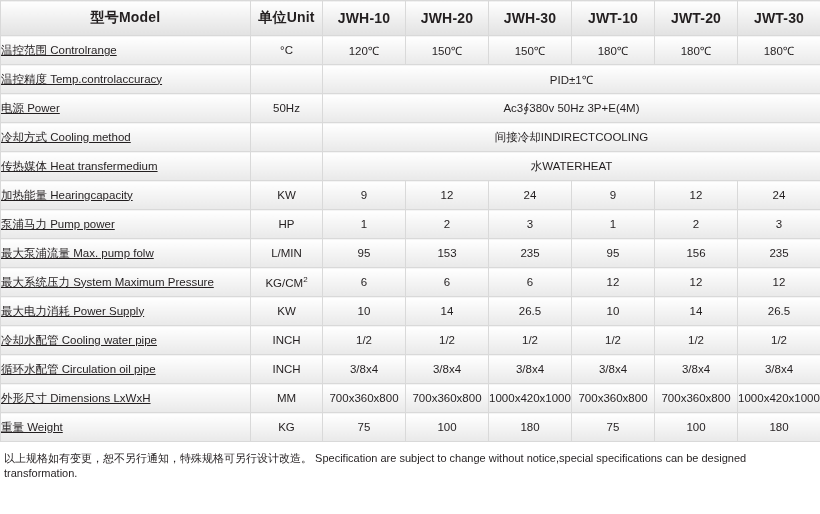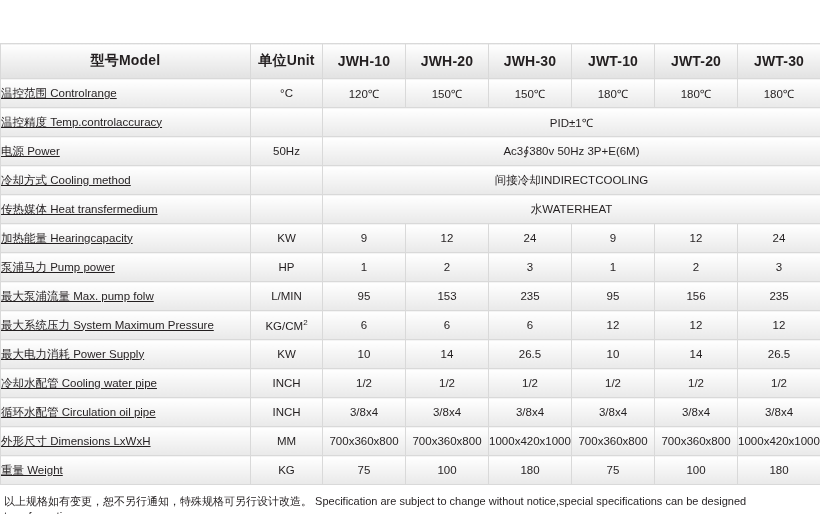--- a/index.html
+++ b/index.html
@@ -16,21 +16,20 @@
   }
   #spec-wrap {
     width: 820px;
     box-sizing: border-box;
     padding: 0;
   }
   table.spec {
     border-collapse: collapse;
     width: 820px;
     table-layout: fixed;
-    margin-top: 43px;
   }
   table.spec td, table.spec th {
     border: 1px solid #d9d9d9;
     padding: 0;
     font-weight: normal;
     font-size: 11.5px;
     color: #231f20;
     background: linear-gradient(to bottom, #ffffff 0%, #f3f3f3 55%, #e9e9e9 100%);
     height: 28px;
     vertical-align: middle;
@@ -116,21 +115,21 @@
           <td class="center">180℃</td>
         </tr>
         <tr>
           <td class="label">温控精度 Temp.controlaccuracy</td>
           <td class="unit"></td>
           <td class="wide" colspan="6">PID±1℃</td>
         </tr>
         <tr>
           <td class="label">电源 Power</td>
           <td class="unit">50Hz</td>
-          <td class="wide" colspan="6">Ac3∮380v 50Hz 3P+E(6M)</td>
+          <td class="wide" colspan="6">Ac3∮380v 50Hz 3P+E(4M)</td>
         </tr>
         <tr>
           <td class="label">冷却方式 Cooling method</td>
           <td class="unit"></td>
           <td class="wide" colspan="6">间接冷却INDIRECTCOOLING</td>
         </tr>
         <tr>
           <td class="label">传热媒体 Heat transfermedium</td>
           <td class="unit"></td>
           <td class="wide" colspan="6">水WATERHEAT</td>

